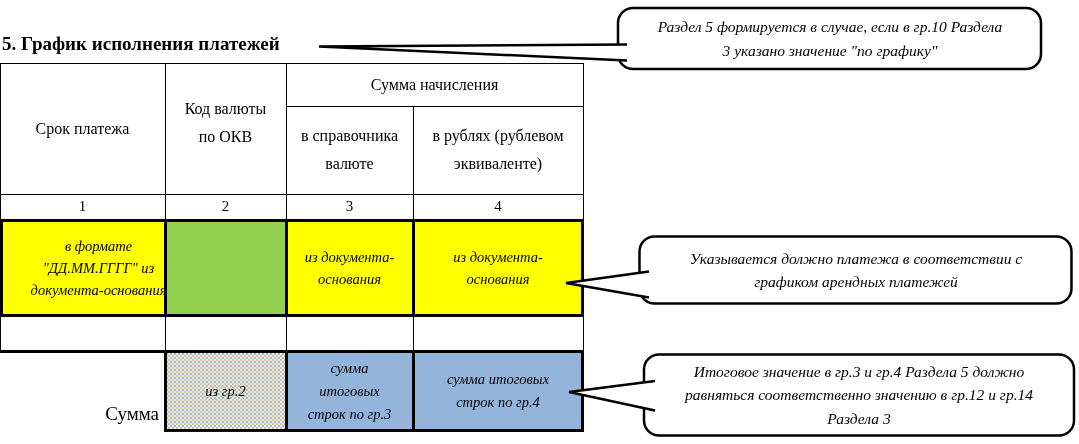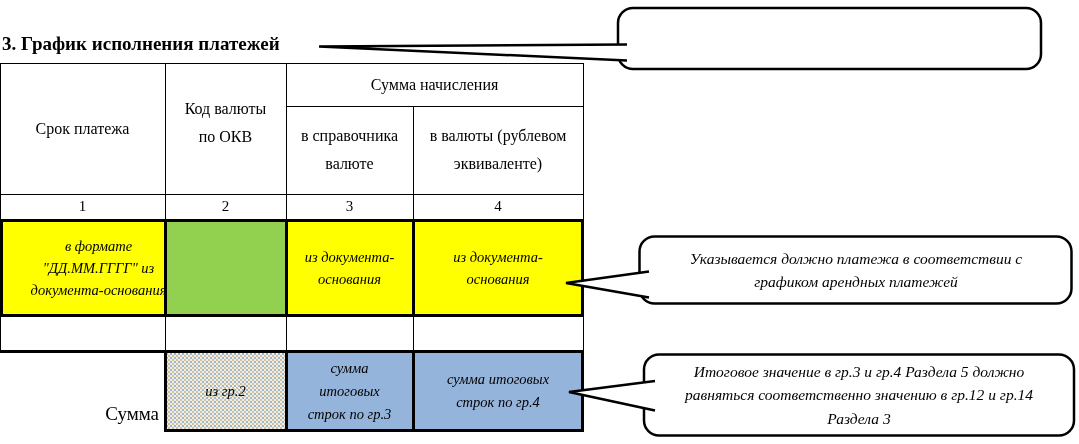--- a/index.html
+++ b/index.html
@@ -45,21 +45,21 @@
   .callout-text{
     position:absolute;z-index:7;display:flex;align-items:center;justify-content:center;
     text-align:center;font-style:italic;font-size:15.5px;line-height:23.5px;white-space:pre-line;
   }
 </style>
 </head>
 <body>
 
 <div class="canvas">
 
-  <div class="title">3. График исполнения платежей</div>
+  <div class="title">5. График исполнения платежей</div>
 
   <div class="fill f-yellow" style="left:0;top:220px;width:165px;height:95px;"></div>
   <div class="fill f-green" style="left:165px;top:220px;width:121px;height:95px;"></div>
   <div class="fill f-yellow" style="left:286px;top:220px;width:127px;height:95px;"></div>
   <div class="fill f-yellow" style="left:413px;top:220px;width:170px;height:95px;"></div>
   <div class="fill f-gray" style="left:165px;top:352px;width:121px;height:78px;"></div>
   <div class="fill f-blue" style="left:286px;top:352px;width:127px;height:78px;"></div>
   <div class="fill f-blue" style="left:413px;top:352px;width:170px;height:78px;"></div>
 
   <div class="hl" style="left:0;top:63px;width:584px;"></div>
@@ -93,21 +93,21 @@
   <div class="vl3" style="left:581px;top:219px;height:98px;"></div>
   <div class="vl" style="left:583px;top:314px;height:38px;"></div>
   <div class="vl3" style="left:581px;top:350px;height:82px;"></div>
 
   <div class="cell head" style="left:0;top:63px;width:165px;height:131px;">Срок платежа</div>
   <div class="cell head" style="left:165px;top:57px;width:121px;height:131px;">Код валюты
 по ОКВ</div>
   <div class="cell head" style="left:286px;top:63px;width:297px;height:43px;">Сумма начисления</div>
   <div class="cell head" style="left:286px;top:106px;width:127px;height:88px;">в справочника
 валюте</div>
-  <div class="cell head" style="left:413px;top:106px;width:170px;height:88px;">в валюты (рублевом
+  <div class="cell head" style="left:413px;top:106px;width:170px;height:88px;">в рублях (рублевом
 эквиваленте)</div>
 
   <div class="cell num" style="left:0;top:194px;width:165px;height:25px;">1</div>
   <div class="cell num" style="left:165px;top:194px;width:121px;height:25px;">2</div>
   <div class="cell num" style="left:286px;top:194px;width:127px;height:25px;">3</div>
   <div class="cell num" style="left:413px;top:194px;width:170px;height:25px;">4</div>
 
   <div class="cell hint" style="left:0;top:220px;width:165px;height:95px;margin-left:16px;">в формате
 "ДД.ММ.ГГГГ" из
 документа-основания</div>
@@ -132,19 +132,21 @@
     <g>
       <rect x="639.5" y="236.5" width="432" height="67" rx="15" fill="#ffffff" stroke="#000" stroke-width="2.5"></rect>
       <path d="M649,271.5 L566,283 L649,297.5" fill="#ffffff" stroke="#000" stroke-width="2.5"></path>
     </g>
     <g>
       <rect x="644" y="354.5" width="430" height="81" rx="15" fill="#ffffff" stroke="#000" stroke-width="2.5"></rect>
       <path d="M655,381 L569,392 L655,410.5" fill="#ffffff" stroke="#000" stroke-width="2.5"></path>
     </g>
   </svg>
 
+  <div class="callout-text" style="left:628px;top:14px;width:404px;height:49px;">Раздел 5 формируется в случае, если в гр.10 Раздела
+3 указано значение "по графику"</div>
   <div class="callout-text" style="left:650px;top:245px;width:412px;height:50px;">Указывается должно платежа в соответствии с
 графиком арендных платежей</div>
   <div class="callout-text" style="left:654px;top:359px;width:410px;height:72px;">Итоговое значение в гр.3 и гр.4 Раздела 5 должно
 равняться соответственно значению в гр.12 и гр.14
 Раздела 3</div>
 
 </div>
 
 </body></html>

